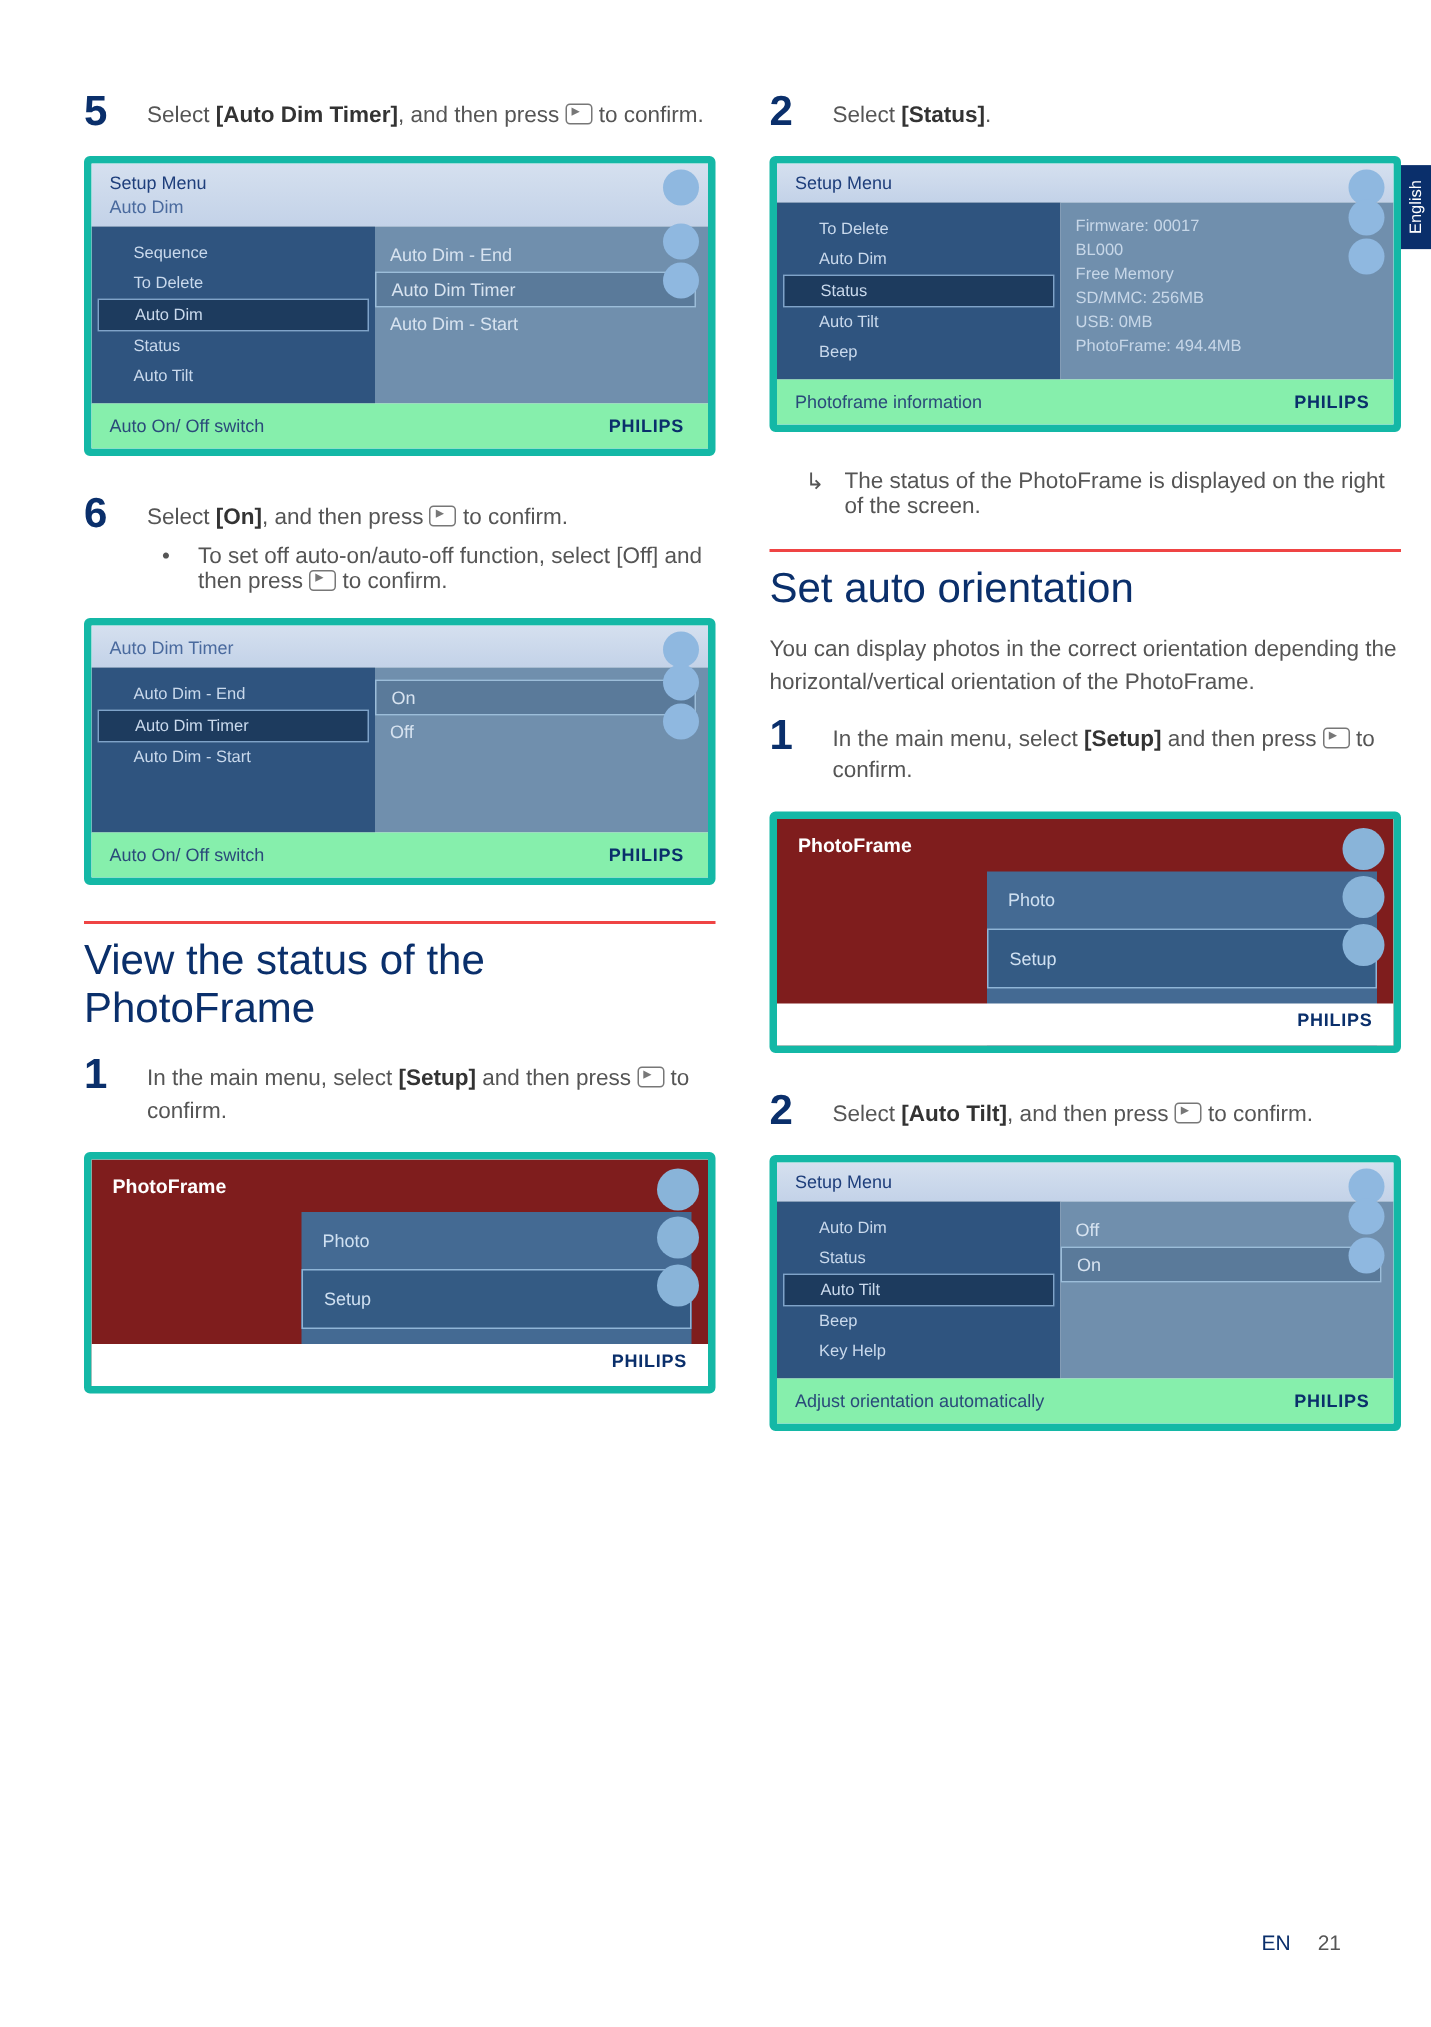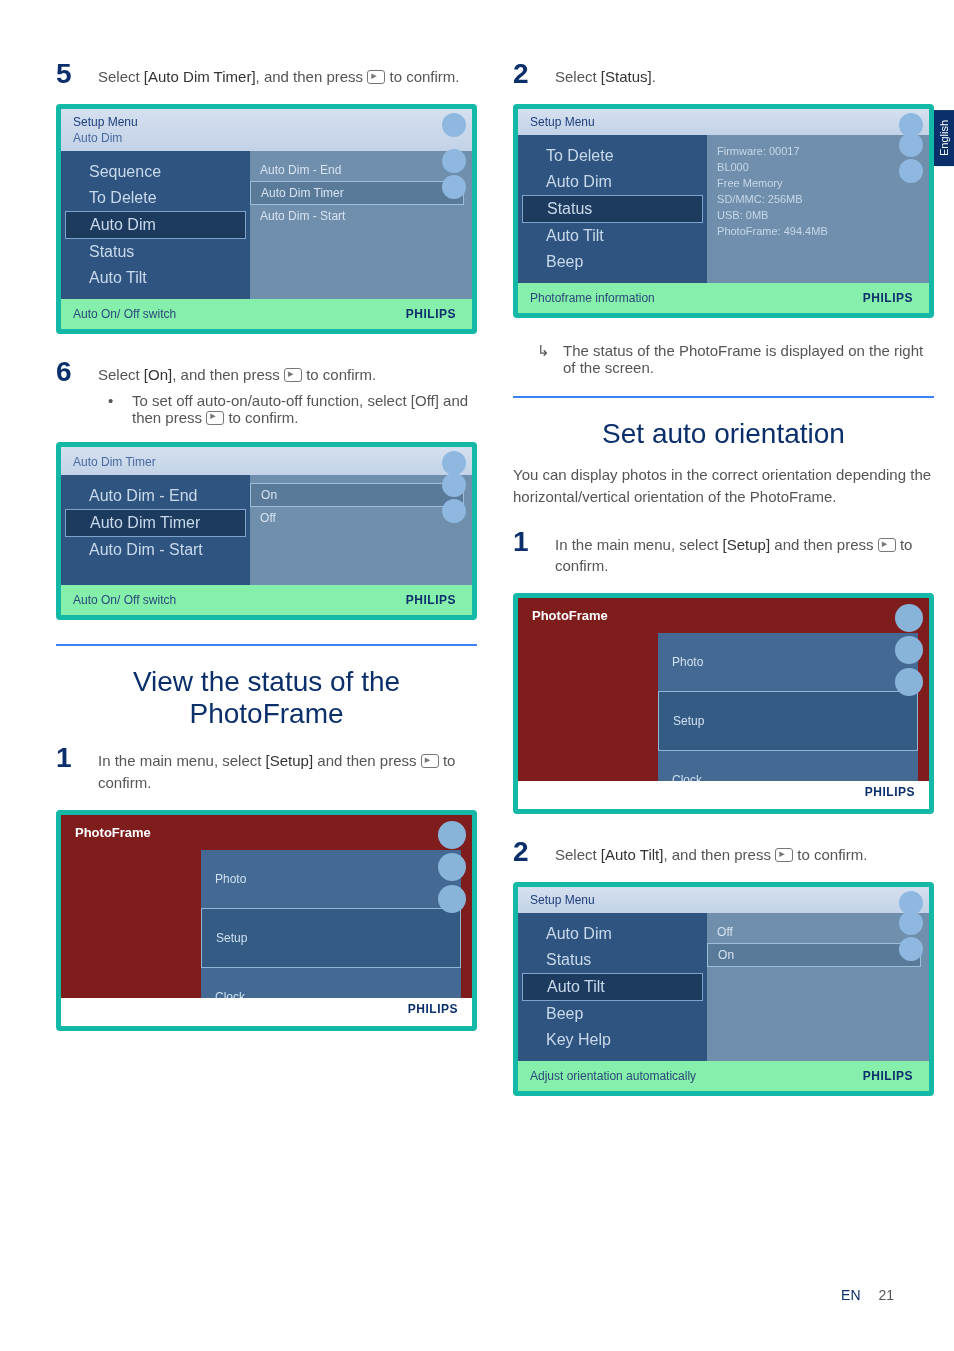--- a/index.html
+++ b/index.html
@@ -28,21 +28,21 @@
   .step { display: flex; margin-bottom: 4px; }
   .step-num {
     color: #0a2f6b;
     font-weight: bold;
     font-size: 28px;
     width: 42px;
     flex-shrink: 0;
     line-height: 1;
   }
   .step-body { flex: 1; font-size: 15px; line-height: 1.45; color: #555; padding-top: 6px;}
-  .step-body .bold { font-weight: normal; color: #333; }
+  .step-body .bold { font-weight: bold; color: #333; }
   .bullet { display: flex; margin-left: 52px; font-size: 15px; color: #555; margin-top:6px;}
   .bullet-dot { width: 24px; flex-shrink:0; }
   .arrow-row { display:flex; margin-left:24px; font-size:15px; color:#555; margin-top:10px;}
   .arrow-sym { width:26px; flex-shrink:0; }
 
   .screenshot {
     margin: 16px 0 24px 0;
     border: 5px solid #14b8a6;
     border-radius: 4px;
     overflow: hidden;
@@ -50,51 +50,50 @@
     background:#fff;
   }
   .ss-top { background: linear-gradient(#d5e0ef,#c3d2e8); padding: 6px 12px; color:#1e3e7b; font-size:12px; position:relative;}
   .ss-top .row2 { color:#4a6a9e; margin-top:2px;}
   .ss-top-icon, .ss-body-icon { position:absolute; right:6px; width:24px; height:24px; border-radius:50%; background:#8fb8e0;}
   .ss-top-icon{top:4px;}
   .ss-body-rel{position:relative;}
   .ss-body-icon.top{top:-2px;}
   .ss-body-icon.bot{top:24px;}
   .ss-body { display:flex; min-height:110px; position:relative;}
-  .ss-left { background:#2f547f; color:#c9d9ec; width:46%; padding:8px 0; font-size:16px;}
+  .ss-left { background:#2f547f; color:#c9d9ec; width:46%; padding:8px 0; font-size:11px;}
   .ss-left-item { padding:4px 16px 4px 28px; }
   .ss-left-item.sel { background:#1d3b5e; border:1px solid #7fa3c9; margin:0 4px; padding-left:24px;}
   .ss-right { background:#708fad; flex:1; padding:8px 8px 8px 0;}
   .ss-right-item { padding:4px 10px; color:#d7e3f0; font-size:12px;}
   .ss-right-item.sel { background:#5a7a9a; border:1px solid #9cbdd9; }
   .ss-right-info { padding:2px 10px; color:#c7d7e8; font-size:11px;}
   .ss-bottom { background:#86efac; padding:8px 12px; color:#2a4a7a; font-size:12px; position:relative;}
   .ss-logo { position:absolute; right:16px; bottom:8px; color:#0a2f6b; font-weight:bold; font-size:12px; letter-spacing:0.5px;}
   .ss-full { background:#7f1d1d; min-height:140px; position:relative;}
   .ss-full-title { color:#fff; font-weight:bold; padding:10px 14px; font-size:13px;}
   .menu-box { background:#446a93; margin:0 40px; width:260px;}
-  .menu-box div { padding:22px 14px; color:#cfe0f1; font-size:12px;}
+  .menu-box div { padding:12px 14px; color:#cfe0f1; font-size:12px;}
   .menu-box div.sel { background:#345b84; border:1px solid #8fb5d7;}
   .ss-full .ss-logo { bottom:10px; right:14px; color:#0a2f6b; background:#fff; padding:0;}
   .ss-full-white { background:#fff; position:absolute; bottom:0; right:0; left:0; height:28px;}
   .ic-stack { position:absolute; right:6px; top:6px; }
   .ic { width:28px; height:28px; border-radius:50%; background:#89b4d9; margin-bottom:4px;}
 
   h2.section {
     color:#0a2f6b;
     font-size:28px;
     font-weight:normal;
-    border-top:2px solid #3b82f6;
-    padding-top:20px;
+    border-top:2px solid #ef4444;
+    padding-top:8px;
     margin-top:20px;
     margin-bottom:14px;
     line-height:1.15;
-    text-align:center;
-  }
-  .body-text { font-size:15px; color:#555; line-height:1.45; margin-bottom:20px;}
+  }
+  .body-text { font-size:15px; color:#555; line-height:1.45; margin-bottom:10px;}
   .footer { position:absolute; bottom:48px; right:60px; font-size:14px; color:#0a2f6b;}
   .footer .pg { color:#555; margin-left:14px;}
   .confirm-icon { display:inline-block; width:18px; height:14px; border:1.5px solid #777; border-radius:3px; vertical-align:-2px; position:relative;}
   .confirm-icon::after{content:"▸"; position:absolute; left:3px; top:-3px; font-size:11px; color:#777;}
 </style>
 </head>
 <body>
 
 <div class="lang-tab">English</div>
 

